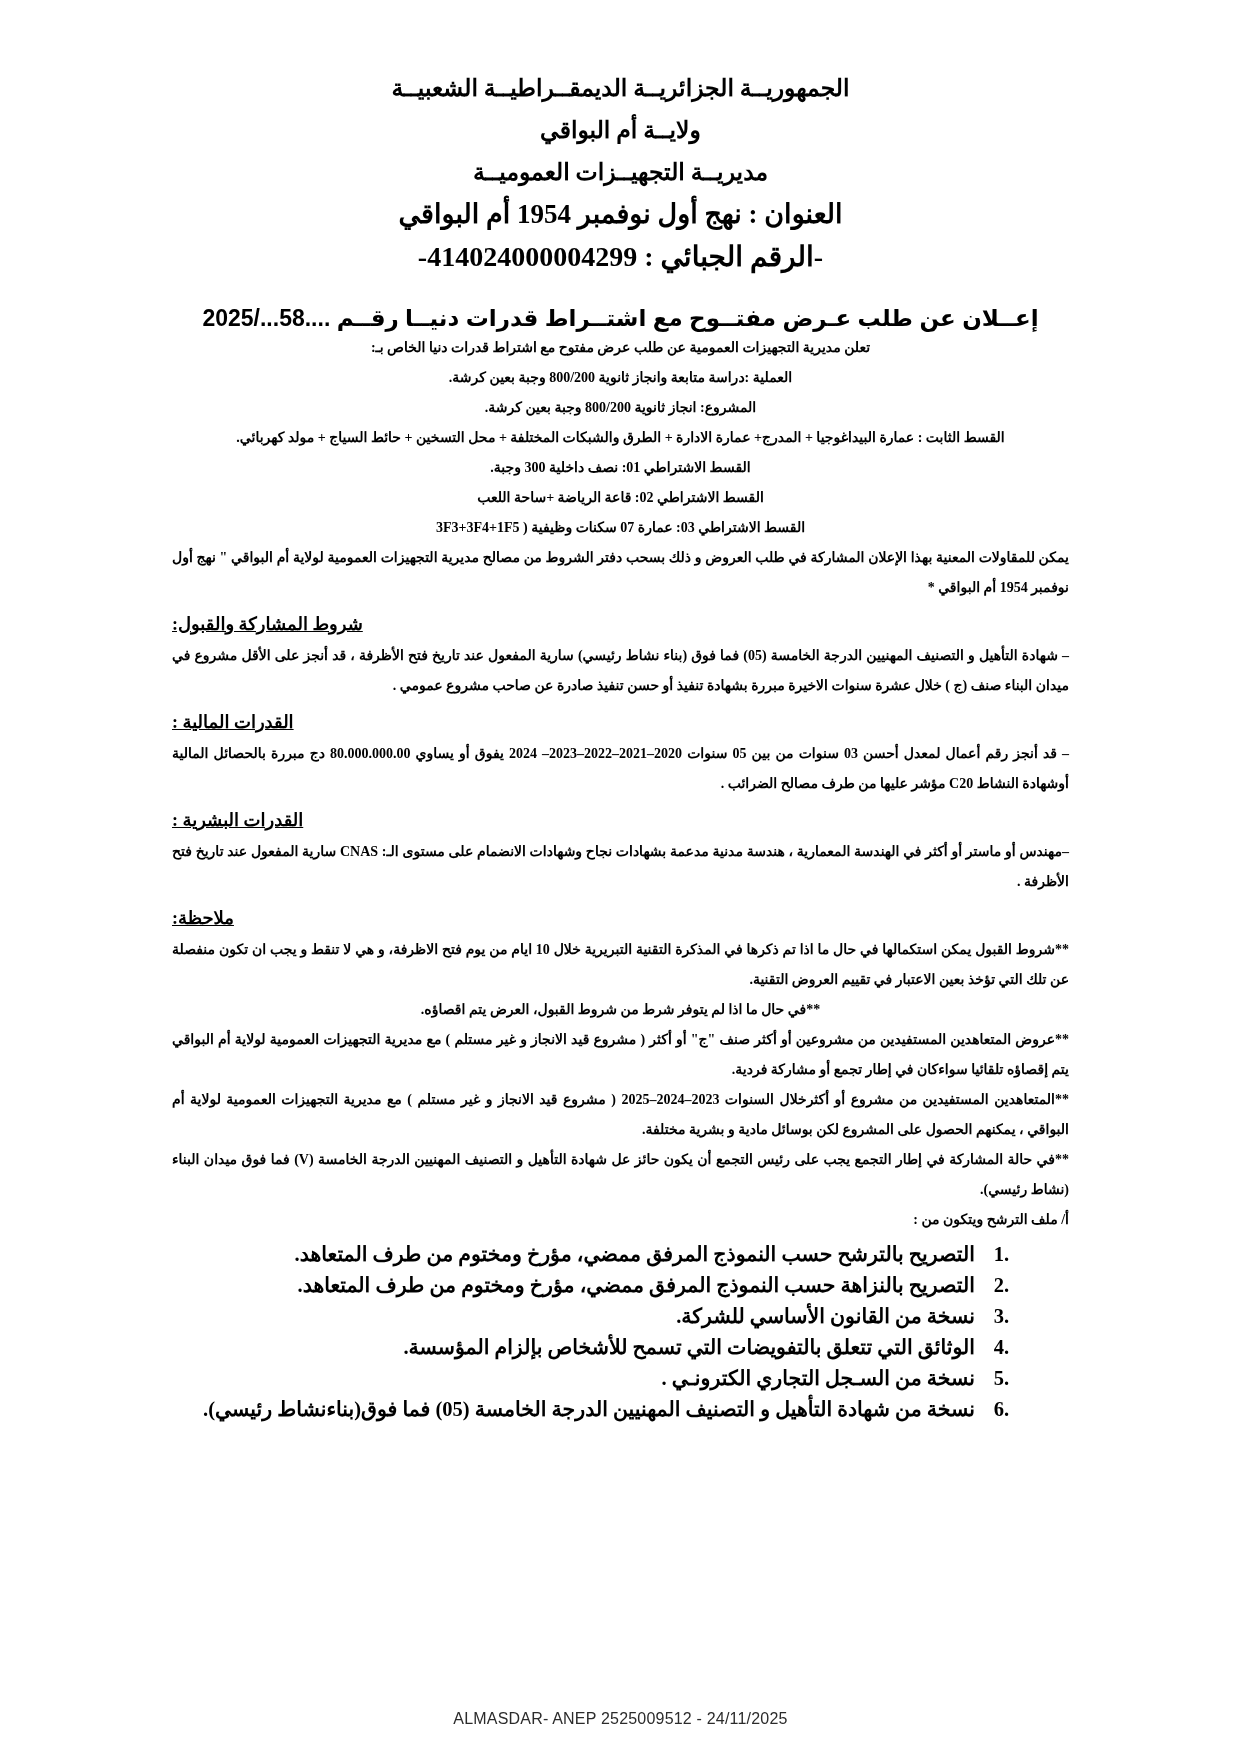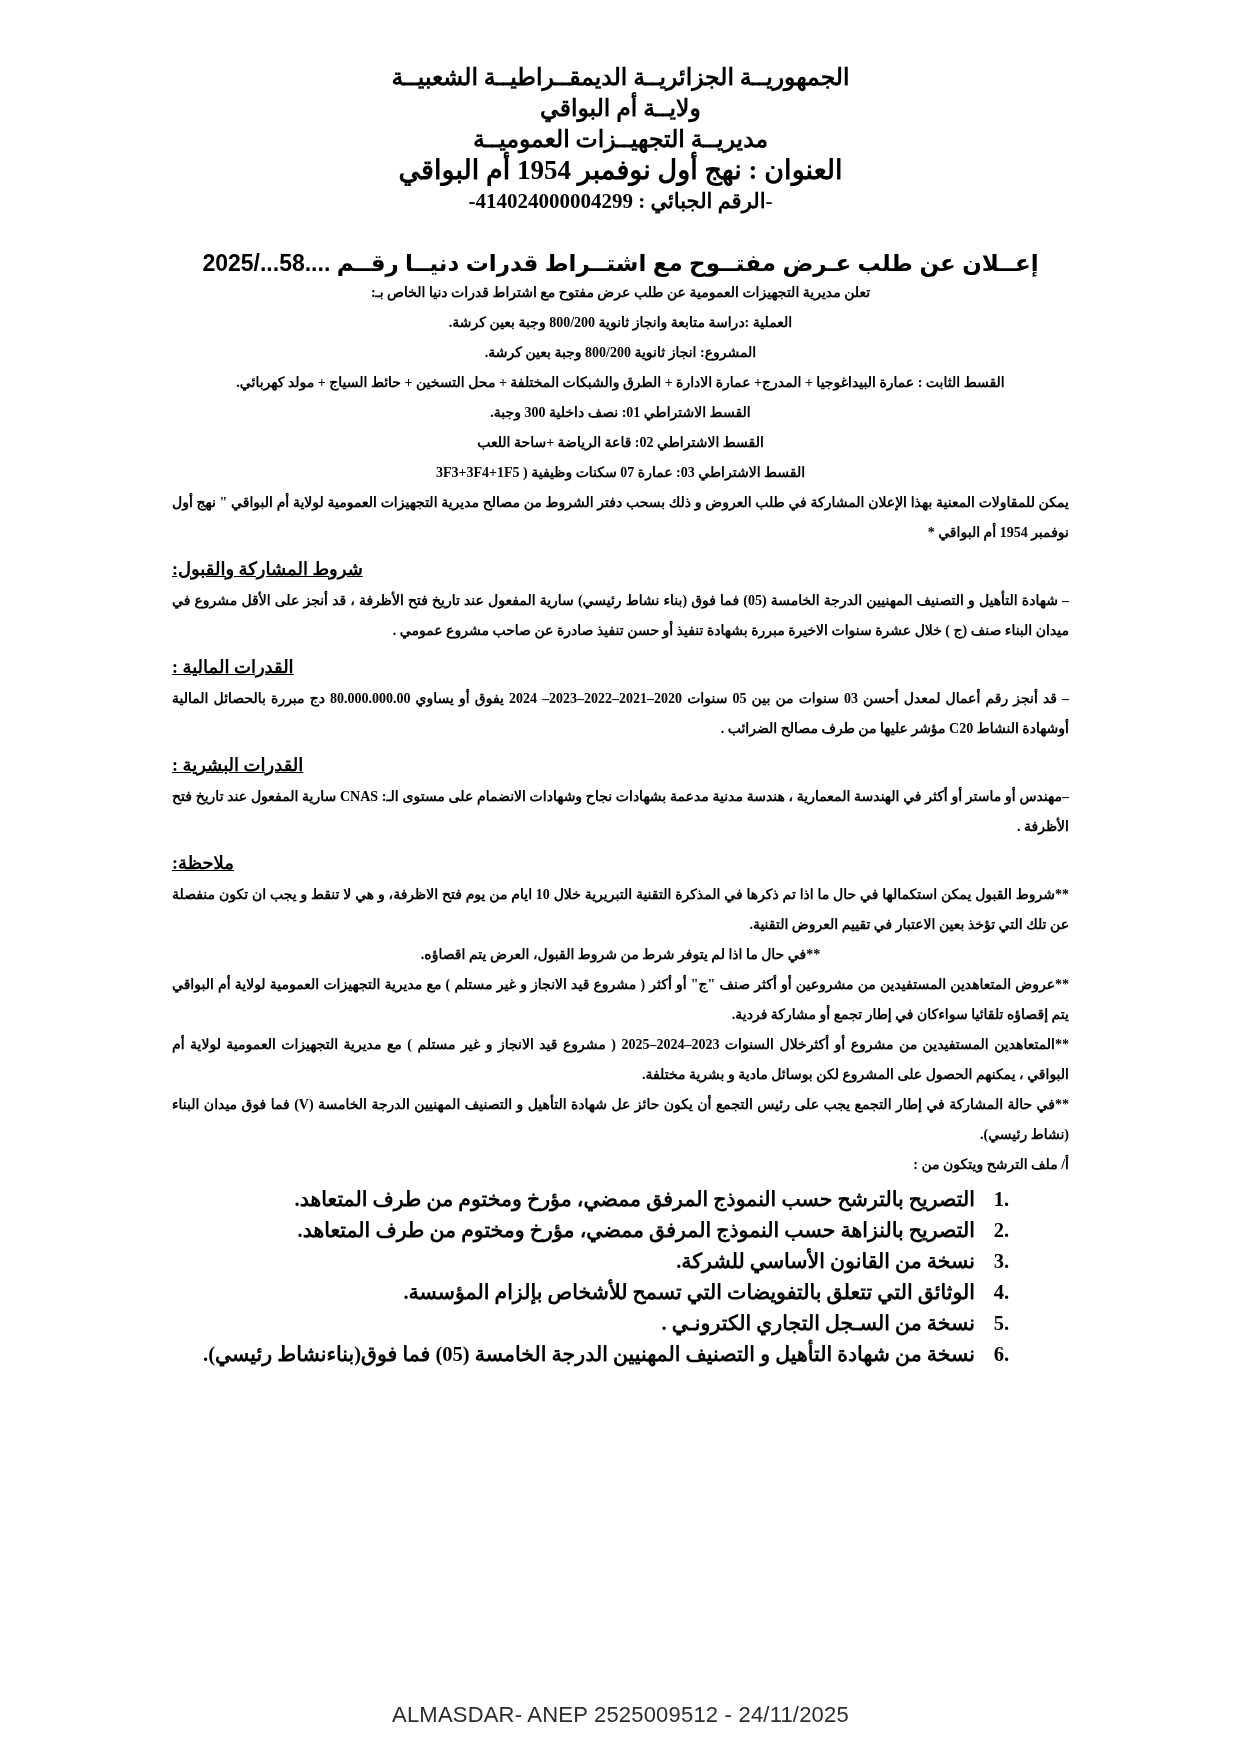--- a/index.html
+++ b/index.html
@@ -26,26 +26,27 @@
 
   
   .header {
     text-align: center;
   }
   .header .hline {
     font-weight: bold;
     font-size: 23.5px;
     line-height: 31px;
     letter-spacing: 0.4px;
+    margin-top: 11px;
   }
   .header .hline.addr {
     font-size: 27px;
   }
   .header .hline.fiscal {
-    font-size: 21px;
+    font-size: 28px;
   }
 
   
   .main-title {
     text-align: center;
     font-family: "Liberation Sans", "DejaVu Sans", sans-serif;
     font-weight: bold;
     font-size: 23px;
     line-height: 30px;
     margin-top: 31px;
@@ -123,21 +124,21 @@
 
   
   .footer {
     position: absolute;
     left: 0;
     right: 0;
     bottom: 26px;
     text-align: center;
     direction: ltr;
     font-family: "Liberation Sans", "DejaVu Sans", sans-serif;
-    font-size: 22px;
+    font-size: 16px;
     color: #2b2b2b;
     letter-spacing: 0.2px;
   }
 </style>
 </head>
 <body>
 
 <div class="page">
 
   <div class="header">

